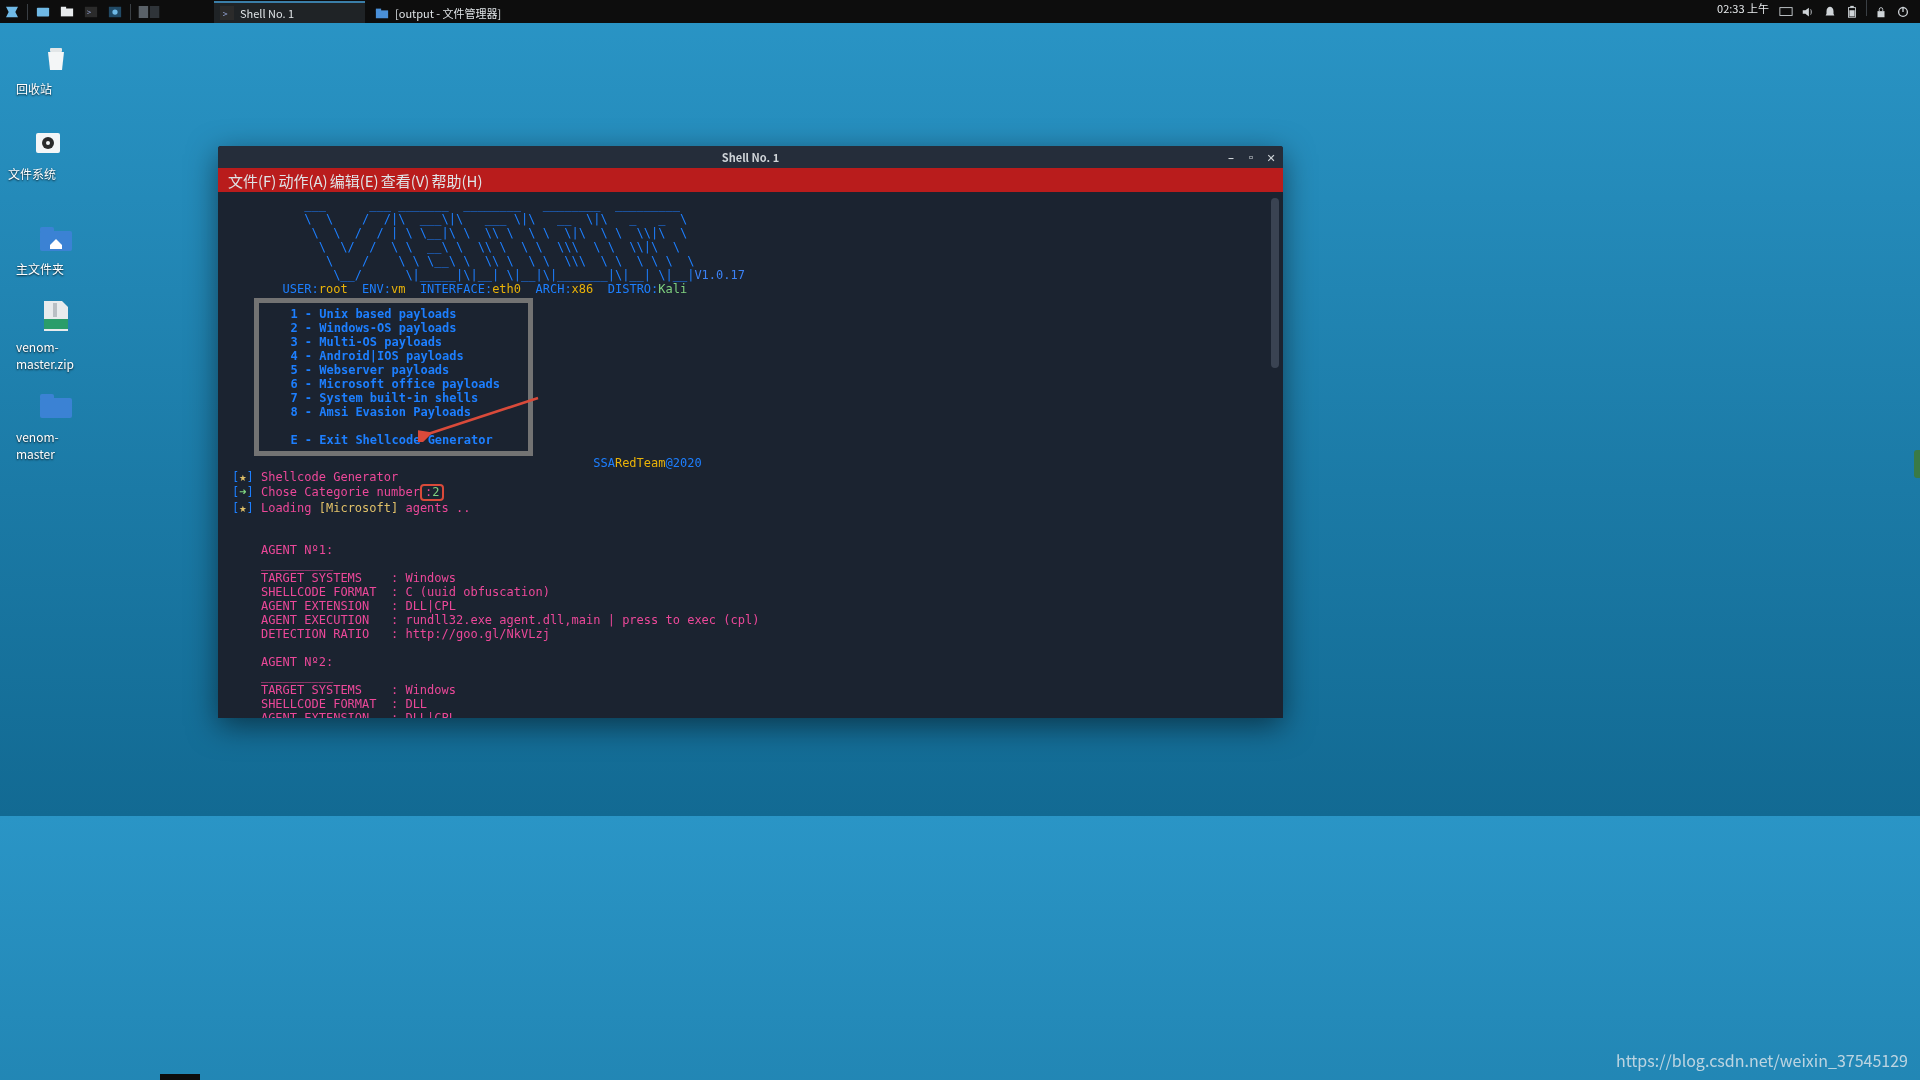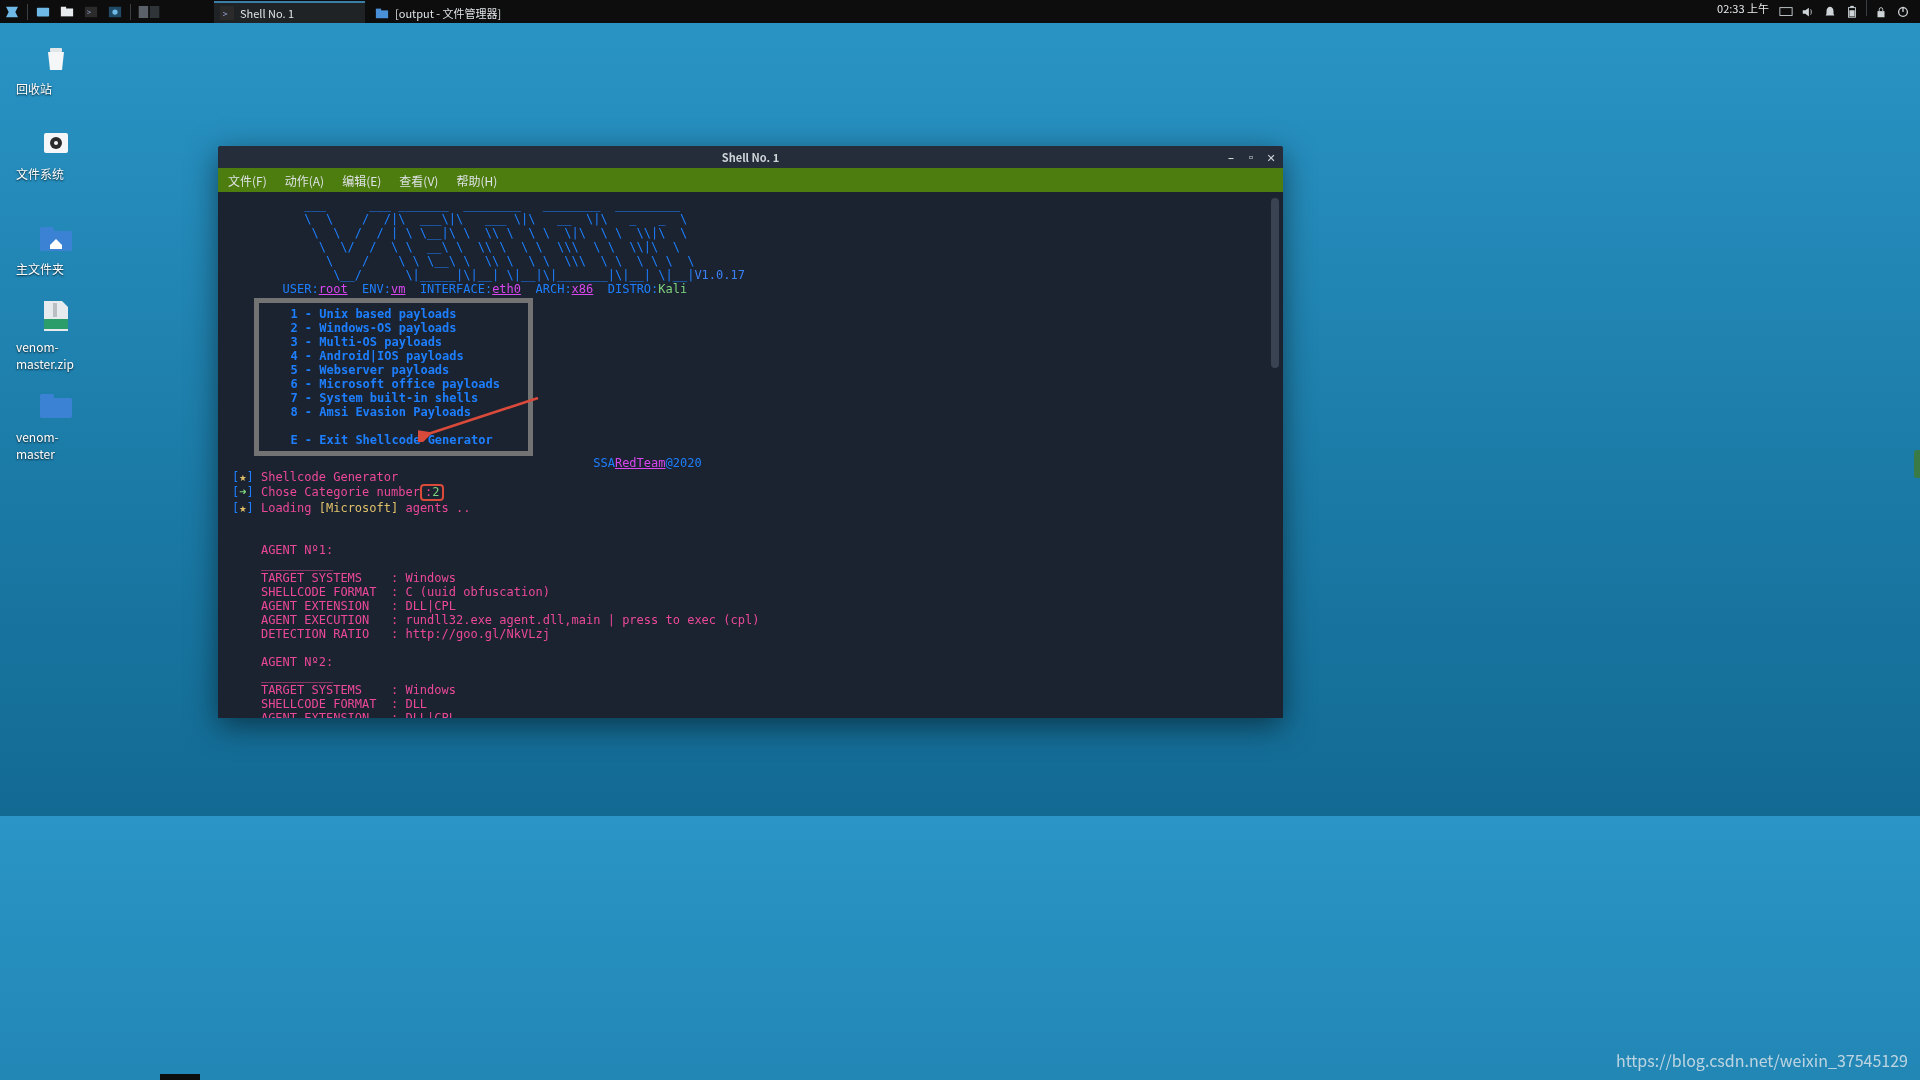--- a/index.html
+++ b/index.html
@@ -17,28 +17,28 @@
   .clock{padding:0 6px;color:#e8ebed;}
   
   .desktop-icon{position:absolute;width:80px;text-align:left;color:#fff;font-size:12px;text-shadow:0 1px 2px rgba(0,0,0,.8);}
   .desktop-icon .iconbox{width:36px;height:36px;margin:0 auto 4px;display:flex;align-items:center;justify-content:center;}
   
   .termwin{position:absolute;left:218px;top:146px;width:1065px;height:572px;background:#1b2330;border-radius:3px;box-shadow:0 8px 30px rgba(0,0,0,.5);display:flex;flex-direction:column;}
   .titlebar{height:22px;background:#252d3a;display:flex;align-items:center;border-radius:3px 3px 0 0;color:#cfd4d8;font-size:11px;position:relative;}
   .titlebar .title{position:absolute;left:0;right:0;text-align:center;font-weight:bold;}
   .winbtns{position:absolute;right:6px;display:flex;gap:8px;}
   .winbtns span{width:12px;height:12px;display:inline-flex;align-items:center;justify-content:center;color:#cfd4d8;font-size:11px;font-weight:bold;}
-  .menubar{height:24px;background:#4d7c0f;display:flex;align-items:center;padding:0 10px;gap:18px;color:#dfe3e6;font-size:12px;}
+  .menubar{height:24px;background:#b91c1c;display:flex;align-items:center;padding:0 10px;gap:2px;color:#dfe3e6;font-size:15px;}
   .termbody{position:relative;flex:1;background:#1b2330;font-family:"DejaVu Sans Mono","Courier New",monospace;font-size:12px;line-height:14px;color:#e4e7ea;overflow:hidden;}
   .scrollbar{position:absolute;right:4px;top:6px;width:8px;height:170px;background:#3a4352;border-radius:4px;}
   .termcontent{padding:6px 14px 0 14px;white-space:pre;}
   .c-blue{color:#1d7fff;}
   .c-blue-b{color:#1d7fff;font-weight:bold;}
   .c-gray{color:#3b82f6;}
-  .c-red{color:#d946ef;text-decoration:underline;}
+  .c-red{color:#eab308;}
   .c-green{color:#7fd27f;}
   .c-yellow{color:#e0c068;}
   .c-white{color:#ec4899;text-align:right;}
   .menu-box{display:inline-block;border:5px solid #737373;padding:4px 14px 4px 10px;margin-top:2px;}
   .hl-box{border:2px solid #d94a3a;border-radius:4px;padding:0 3px;display:inline-block;line-height:13px;}
   
   .arrow{position:absolute;pointer-events:none;}
   
   .watermark{position:absolute;right:12px;bottom:8px;color:#d7e2e9;font-size:16px;opacity:.85;}
   
@@ -149,21 +149,21 @@
 
 <div class="desktop-icon" style="top:40px;left:16px">
   <div class="iconbox">
       <svg width="32" height="32" viewBox="0 0 32 32">
         <path d="M8 10h16l-2 18H10z" fill="#f4f6f7"></path>
         <rect x="10" y="6" width="12" height="4" rx="1" fill="#e2e6e8"></rect>
       </svg>
     </div>
   <div>回收站</div>
 </div>
-<div class="desktop-icon" style="top:125px;left:16px">
+<div class="desktop-icon" style="top:125px;left:8px">
   <div class="iconbox">
       <svg width="32" height="32" viewBox="0 0 32 32">
         <rect x="4" y="6" width="24" height="20" rx="2" fill="#f4f6f7"></rect>
         <circle cx="16" cy="16" r="6" fill="#2b2b2b"></circle>
         <circle cx="16" cy="16" r="2" fill="#f4f6f7"></circle>
       </svg>
     </div>
   <div>文件系统</div>
 </div>
 <div class="desktop-icon" style="top:220px;left:16px">

